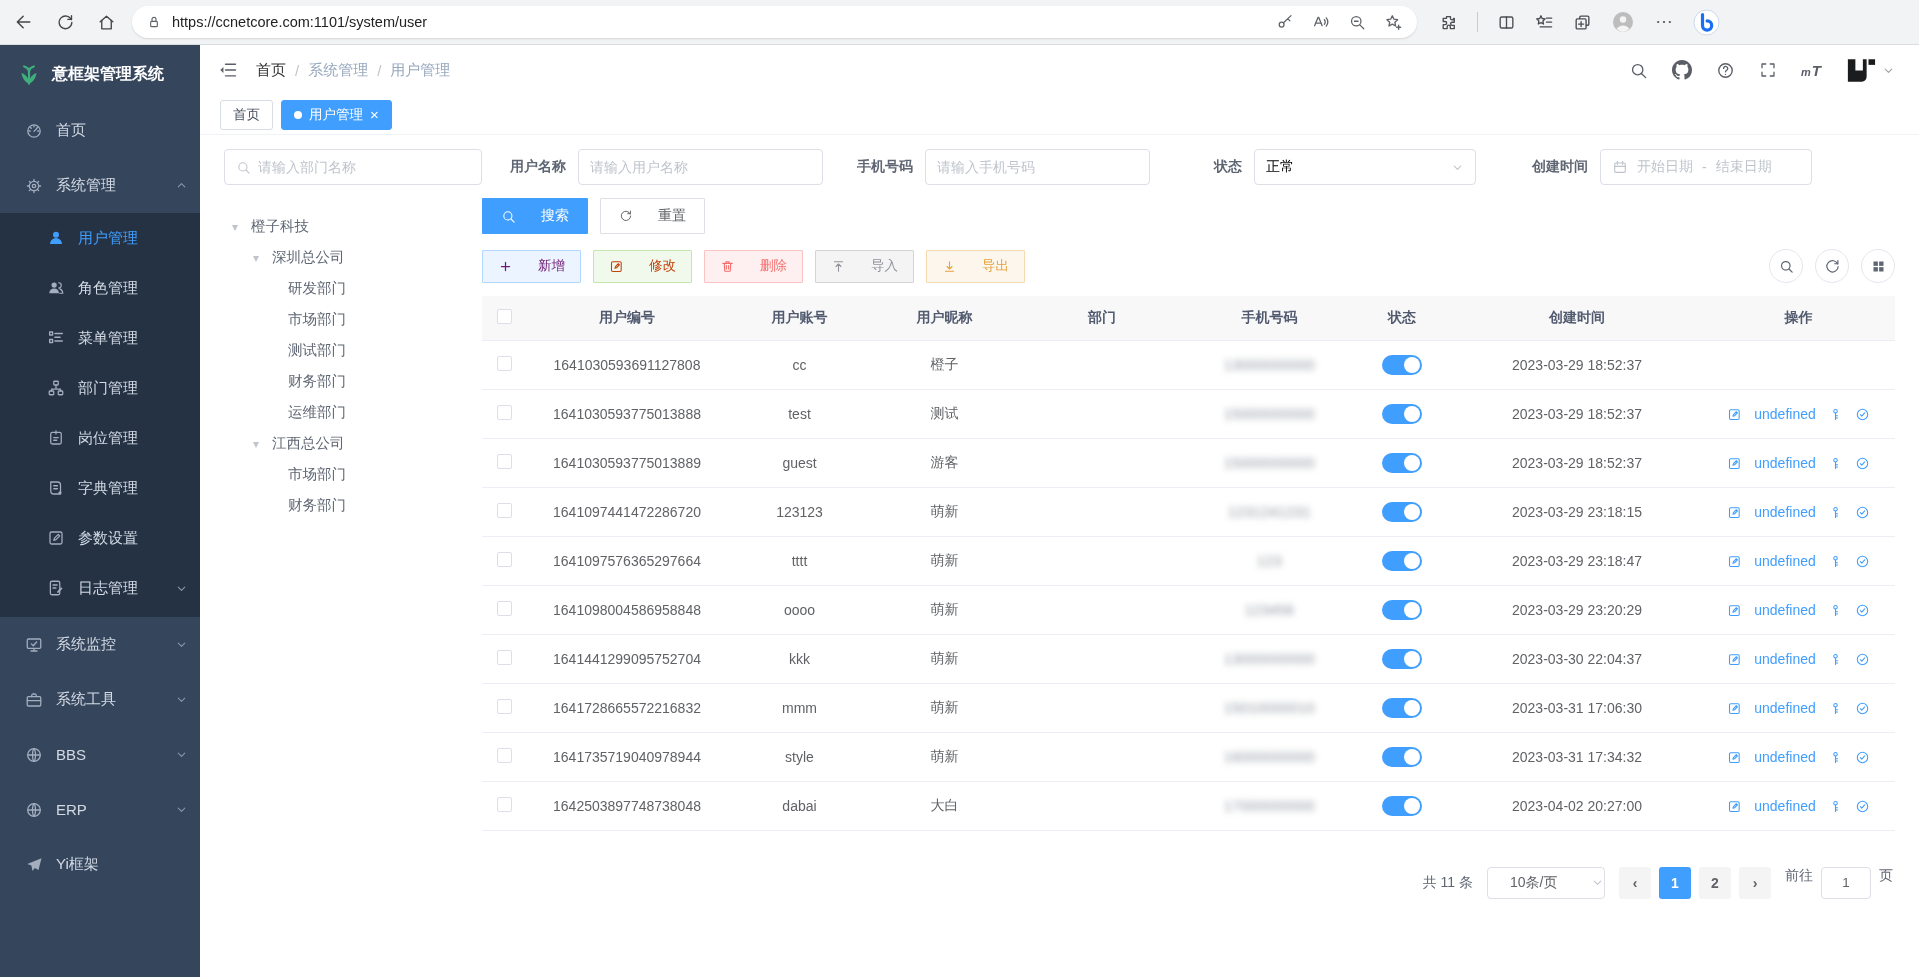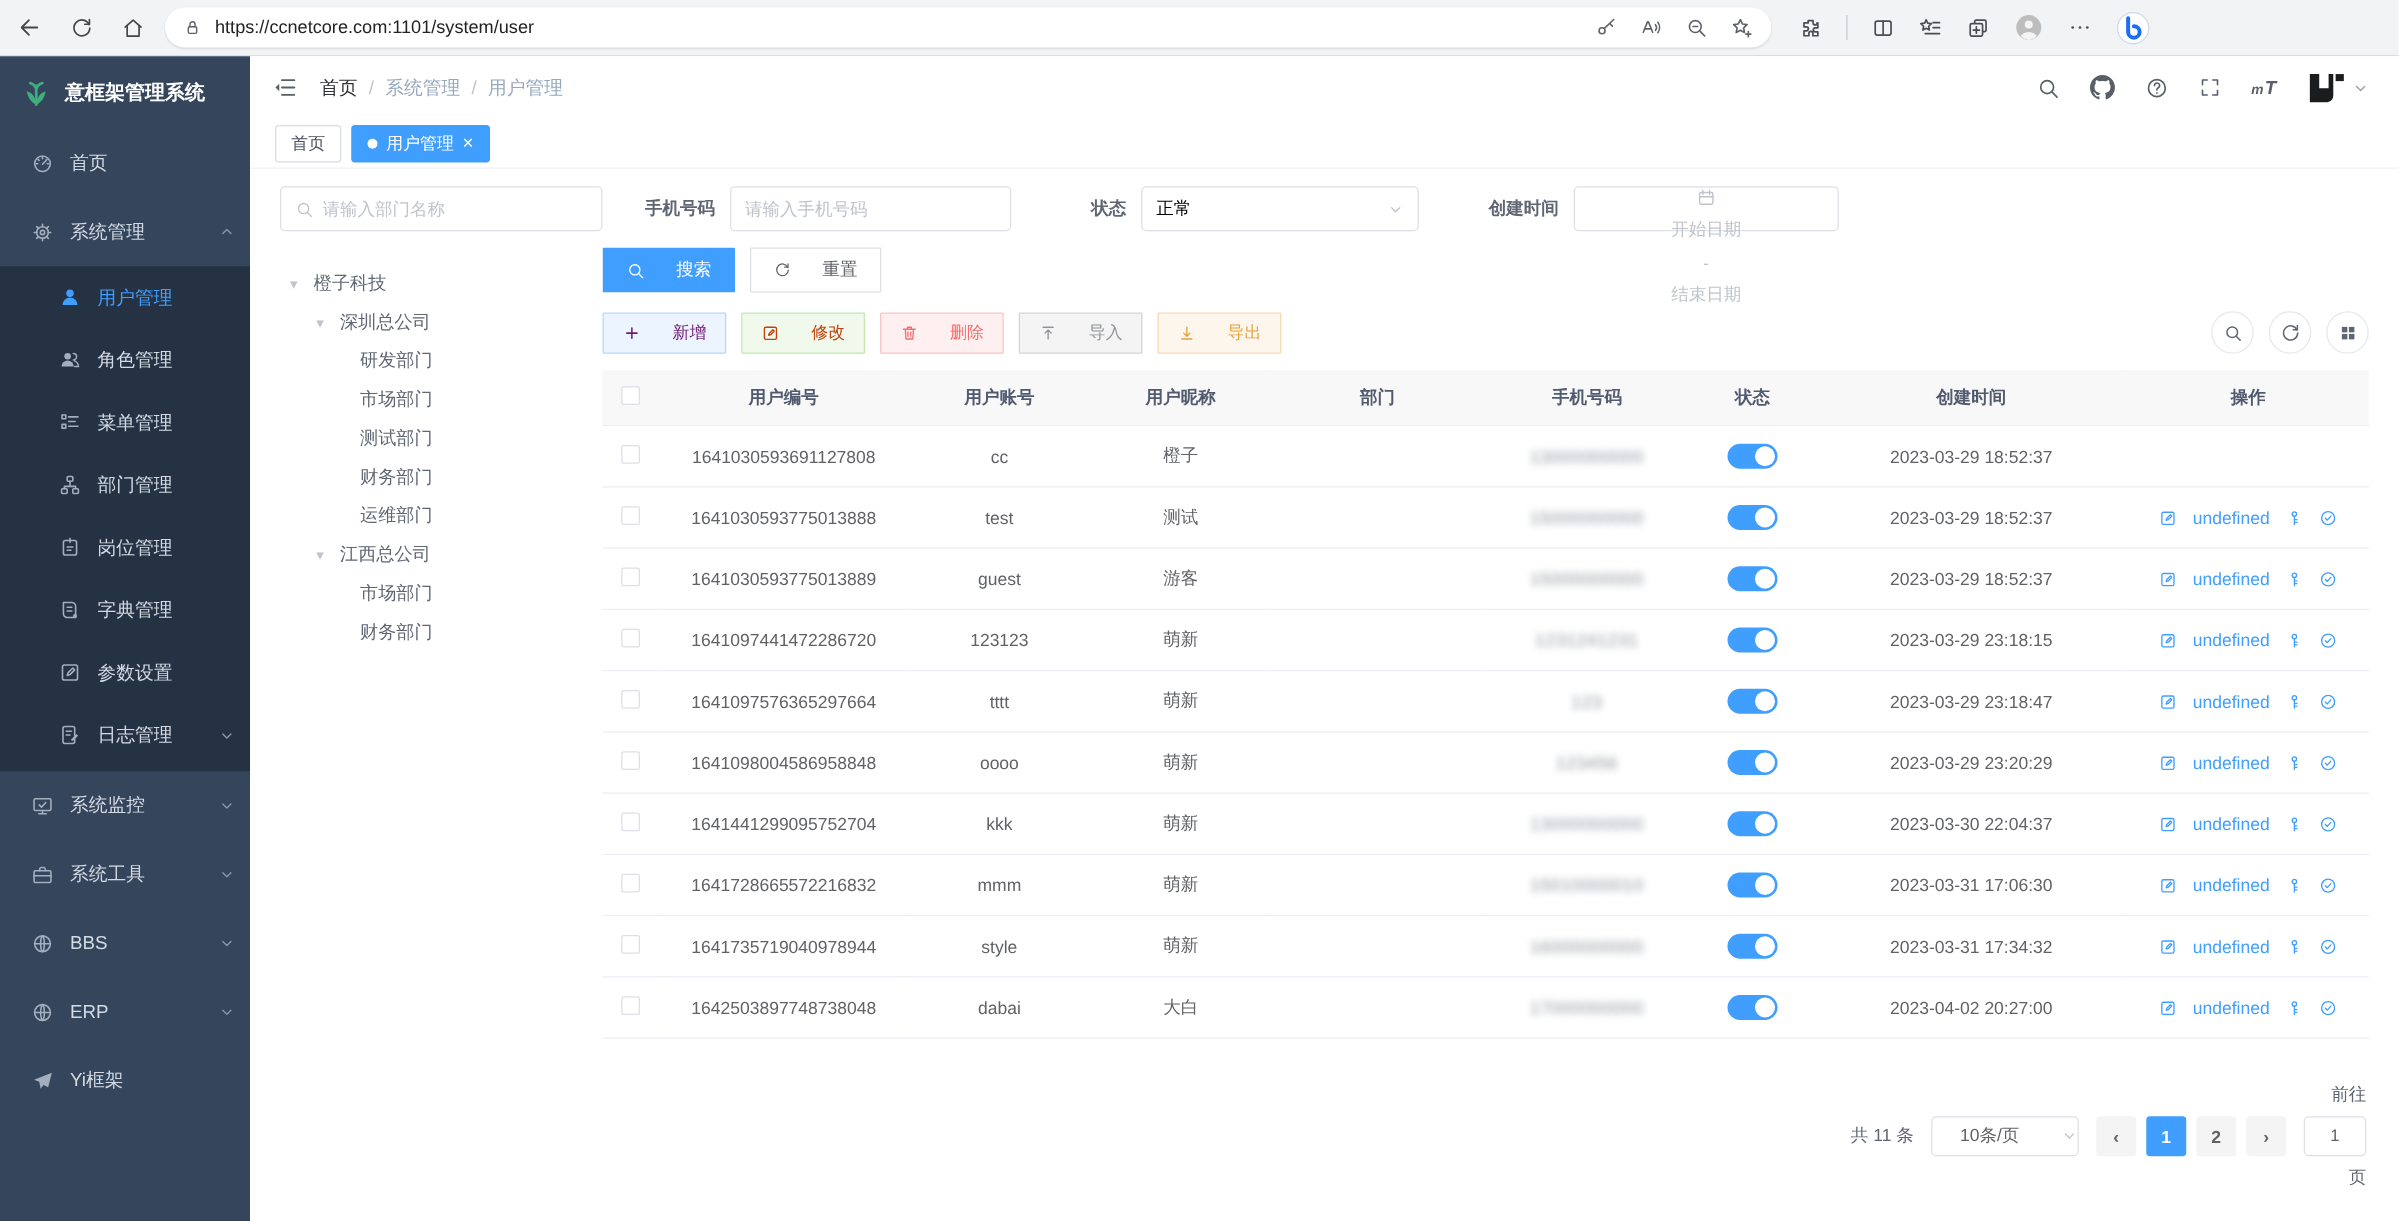--- a/index.html
+++ b/index.html
@@ -54,21 +54,21 @@
   .content { flex:1; min-height:0; padding:14px 24px 0 24px; display:flex; flex-direction:column; }
   .filter-row { display:flex; align-items:center; margin-bottom:13px; }
   .inputbox { height:36px; border:1px solid #dcdfe6; border-radius:4px; display:flex; align-items:center; padding:0 11px; gap:7px; background:#fff; }
   .inputbox input { border:none; outline:none; width:100%; font-size:14px; color:#606266; background:transparent; font-family:inherit; }
   .inputbox input::placeholder { color:#bfc4cc; }
   .dept-search { width:258px; color:#c0c4cc; }
   .fgroup { display:flex; align-items:center; gap:12px; }
   .flabel { font-weight:700; color:#5f6673; white-space:nowrap; }
   .sel { justify-content:space-between; color:#000000; cursor:pointer; }
   .sel .caret { color:#c0c4cc; }
-  .daterange { color:#bfc4cc; gap:9px; cursor:pointer;flex-direction:column; }
+  .daterange { color:#bfc4cc; gap:9px; cursor:pointer; }
   .daterange .dsep { color:#bfc4cc; }
 
   .body-row { flex:1; min-height:0; display:flex; }
   .tree-panel { width:258px; flex-shrink:0; padding:13px 10px 0 4px; }
   .tree-row { height:31px; display:flex; align-items:center; gap:7px; font-size:14.5px; color:#5f6673; cursor:pointer; white-space:nowrap; }
   .tree-caret { color:#c0c4cc; font-size:12px; width:12px; }
 
   .table-area { flex:1; min-width:0; display:flex; flex-direction:column; }
   .search-row { display:flex; gap:12px; margin-bottom:15px; }
   .btn { height:36px; border-radius:1px; border:1px solid transparent; display:inline-flex; align-items:center; gap:25px; padding:0 18px; font-size:14px; cursor:pointer; background:#fff; font-family:inherit; }
@@ -91,21 +91,21 @@
   .toggle { width:40px; height:20px; background:#409eff; border-radius:10px; position:relative; display:inline-block; cursor:pointer; vertical-align:middle; }
   .toggle::after { content:""; position:absolute; top:2px; right:2px; width:16px; height:16px; border-radius:50%; background:#fff; }
   .blurred { filter:blur(3px); color:#8d939c; letter-spacing:.5px; }
   .act-ic { display:inline-flex; color:#409eff; margin:0 6px; cursor:pointer; vertical-align:middle; }
 
   .pagination { display:flex; align-items:center; justify-content:flex-end; gap:14px; margin:36px 2px 0 0; color:#5f6673; font-size:14px; padding-bottom:40px; }
   .psel { width:118px; height:32px; border:1px solid #dcdfe6; border-radius:4px; display:flex; align-items:center; justify-content:space-between; padding:0 0 0 22px; cursor:pointer; color:#606266; }
   .pages { display:flex; gap:8px; align-items:center; }
   .pgbtn { min-width:32px; height:32px; padding:0 4px; background:#f4f4f5; border-radius:3px; display:flex; align-items:center; justify-content:center; color:#606266; font-weight:600; cursor:pointer; }
   .pgbtn.active { background:#409eff; color:#fff; }
-  .goto { display:flex; align-items:flex-end; gap:8px;flex-direction:column; }
+  .goto { display:flex; align-items:flex-start; gap:8px; }
   .goto input { width:50px; height:32px; border:1px solid #dcdfe6; border-radius:4px; text-align:center; outline:none; color:#606266; font-family:inherit; }
   .tt { font-weight:600; font-size:15px; letter-spacing:1px; }
   .tt small { font-size:11px; }
 </style>
 </head>
 <body>
 
 <div class="browser">
   <div class="bnav" id="bnav">
       <span class="ic">
@@ -482,20 +482,26 @@
       <div class="filter-row">
         <div class="inputbox dept-search">
           <span class="ic" id="deptmag">
               <svg width="15" height="15" viewBox="0 0 24 24" fill="none" stroke="currentColor" stroke-width="1.7" stroke-linecap="round" stroke-linejoin="round">
                 <circle cx="11" cy="11" r="6.5"></circle>
                 <path d="M16 16l5 5"></path>
               </svg>
             </span>
           <input placeholder="请输入部门名称" style="">
         </div>
+        <div class="fgroup" style="margin-left:28px">
+          <span class="flabel">用户名称</span>
+          <div class="inputbox" style="width:245px">
+            <input placeholder="请输入用户名称" style="">
+          </div>
+        </div>
         <div class="fgroup" style="margin-left:34px">
           <span class="flabel">手机号码</span>
           <div class="inputbox" style="width:225px">
             <input placeholder="请输入手机号码" style="">
           </div>
         </div>
         <div class="fgroup" style="margin-left:64px">
           <span class="flabel">状态</span>
           <div class="inputbox sel" style="width:222px">
             <span>正常</span>

